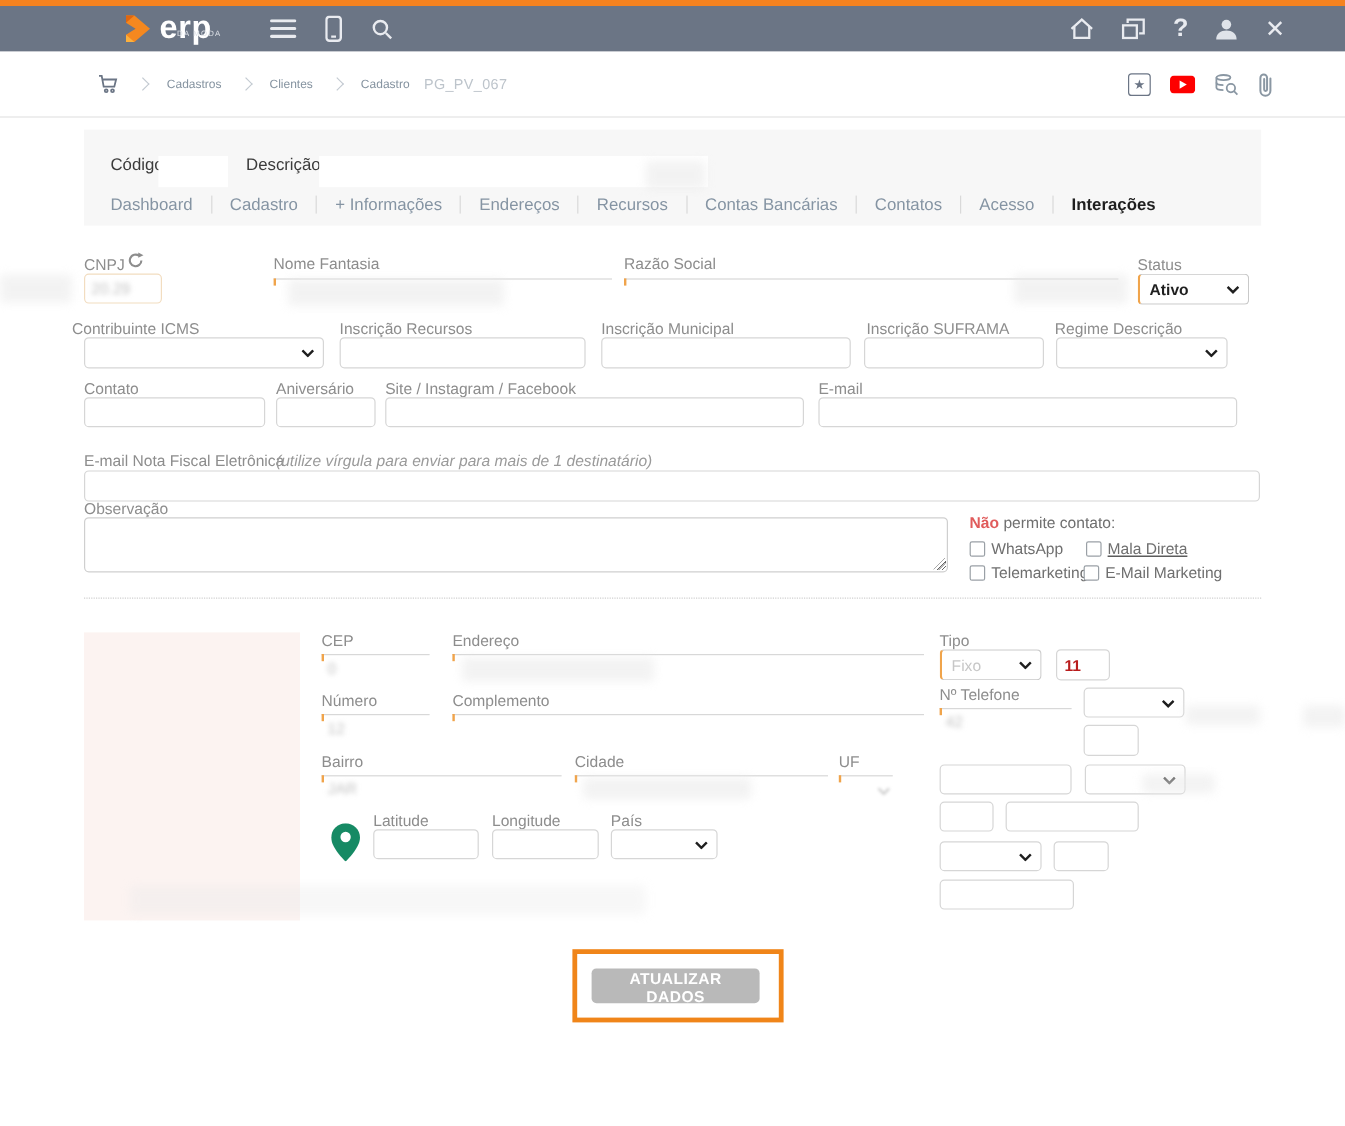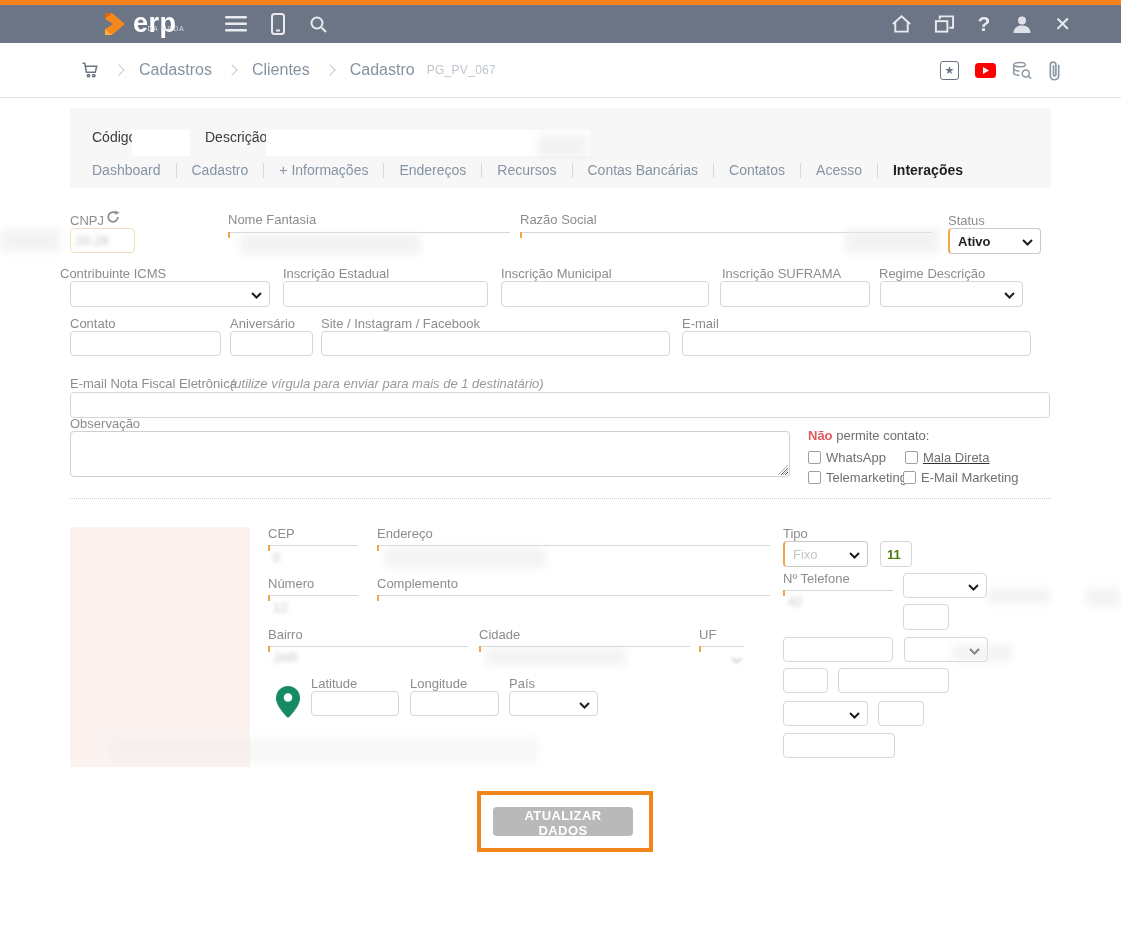--- a/index.html
+++ b/index.html
@@ -16,21 +16,21 @@
            letter-spacing:1px;color:#dde1e7;}
   .hicon{display:flex;align-items:center;justify-content:center;cursor:pointer;margin-left:24px;}
   .hright{margin-left:auto;display:flex;align-items:center;padding-right:50px;}
   .hright .hicon{margin-left:22px;}
   .qmark{color:#e9ebf0;font-size:21px;font-weight:bold;}
   .xmark{color:#e9ebf0;font-size:20px;font-weight:400;}
   
   .crumbbar{position:absolute;left:0;top:43px;width:1121px;height:54px;background:#fff;
             border-bottom:1px solid #e3e3e3;display:flex;align-items:center;}
   .crumbbar .cart{margin-left:81px;}
-  .crumb{color:#8593A0;font-size:16px;cursor:pointer;white-space:nowrap;}
+  .crumb{color:#8593A0;font-size:10px;cursor:pointer;white-space:nowrap;}
   .crumbchev{width:7px;height:7px;border-top:1.5px solid #c3cad1;border-right:1.5px solid #c3cad1;
              transform:rotate(45deg);margin:0 16px;}
   .pagecode{color:#bdc4cb;font-size:12px;margin-left:12px;letter-spacing:.3px;}
   .cright{margin-left:auto;display:flex;align-items:center;padding-right:60px;}
   .cright .hicon{margin-left:16px;}
   .starbox{width:19px;height:19px;border:1.6px solid #6b7585;border-radius:3px;display:flex;
            align-items:center;justify-content:center;font-size:11px;color:#6b7585;box-sizing:border-box;}
   
   .card{position:absolute;left:70px;top:108px;width:981px;height:80px;background:#f7f7f7;}
   .cardlbl{font-size:14px;color:#3b3b3b;}
@@ -224,21 +224,21 @@
           <polyline points="1,1 5.5,5.5 10,1"></polyline>
         </svg></span>
   </div>
 
   <span class="abs lbl" style="left:60px;top:266px;">Contribuinte ICMS</span>
   <div class="abs selbox" style="left:70px;top:281px;width:200px;height:26px;border-color:#d6d6d6;">
     <span class="chev"><svg width="11" height="7" viewBox="0 0 11 7" fill="none" stroke="#1f1f1f" stroke-width="2">
           <polyline points="1,1 5.5,5.5 10,1"></polyline>
         </svg></span>
   </div>
-  <span class="abs lbl" style="left:283px;top:266px;">Inscrição Estadual</span>
+  <span class="abs lbl" style="left:283px;top:266px;">Inscrição Recursos</span>
   <input class="abs box" style="left: 283px; top: 281px; width: 205px; height: 26px;">
   <span class="abs lbl" style="left:501px;top:266px;">Inscrição Municipal</span>
   <input class="abs box" style="left: 501px; top: 281px; width: 208px; height: 26px;">
   <span class="abs lbl" style="left:722px;top:266px;text-align:center;">Inscrição SUFRAMA</span>
   <input class="abs box" style="left: 720px; top: 281px; width: 150px; height: 26px;">
   <span class="abs lbl" style="left:879px;top:266px;">Regime Descrição</span>
   <div class="abs selbox" style="left:880px;top:281px;width:143px;height:26px;border-color:#d6d6d6;">
     <span class="chev"><svg width="11" height="7" viewBox="0 0 11 7" fill="none" stroke="#1f1f1f" stroke-width="2">
           <polyline points="1,1 5.5,5.5 10,1"></polyline>
         </svg></span>
@@ -324,21 +324,21 @@
   </div>
 
   <span class="abs lbl" style="left:783px;top:526px;">Tipo</span>
   <div class="abs selbox oleft" style="left:783px;top:541px;width:85px;height:26px;">
     <span class="selval dim">Fixo</span>
     <span class="chev"><svg width="11" height="7" viewBox="0 0 11 7" fill="none" stroke="#1f1f1f" stroke-width="2">
           <polyline points="1,1 5.5,5.5 10,1"></polyline>
         </svg></span>
   </div>
   <span class="abs lbl" style="left:880px;top:552px;">DDD</span>
-  <div class="abs box" style="left:880px;top:541px;width:32px;height:26px;display:flex;align-items:center;font-weight:bold;color:#4d7c0f;">
+  <div class="abs box" style="left:880px;top:541px;width:45px;height:26px;display:flex;align-items:center;font-weight:bold;color:#b91c1c;">
       <span>11</span>
     </div>
 
   <span class="abs lbl" style="left:783px;top:571px;">Nº Telefone</span>
   <div class="abs ul" style="left:783px;top:571px;width:110px;height:19px;"></div>
   <span class="abs blurval" style="left:788px;top:594px;">42</span>
 
   <div class="abs selbox" style="left:903px;top:573px;width:84px;height:25px;border-color:#d6d6d6;">
     <span class="chev"><svg width="11" height="7" viewBox="0 0 11 7" fill="none" stroke="#1f1f1f" stroke-width="2">
           <polyline points="1,1 5.5,5.5 10,1"></polyline>

